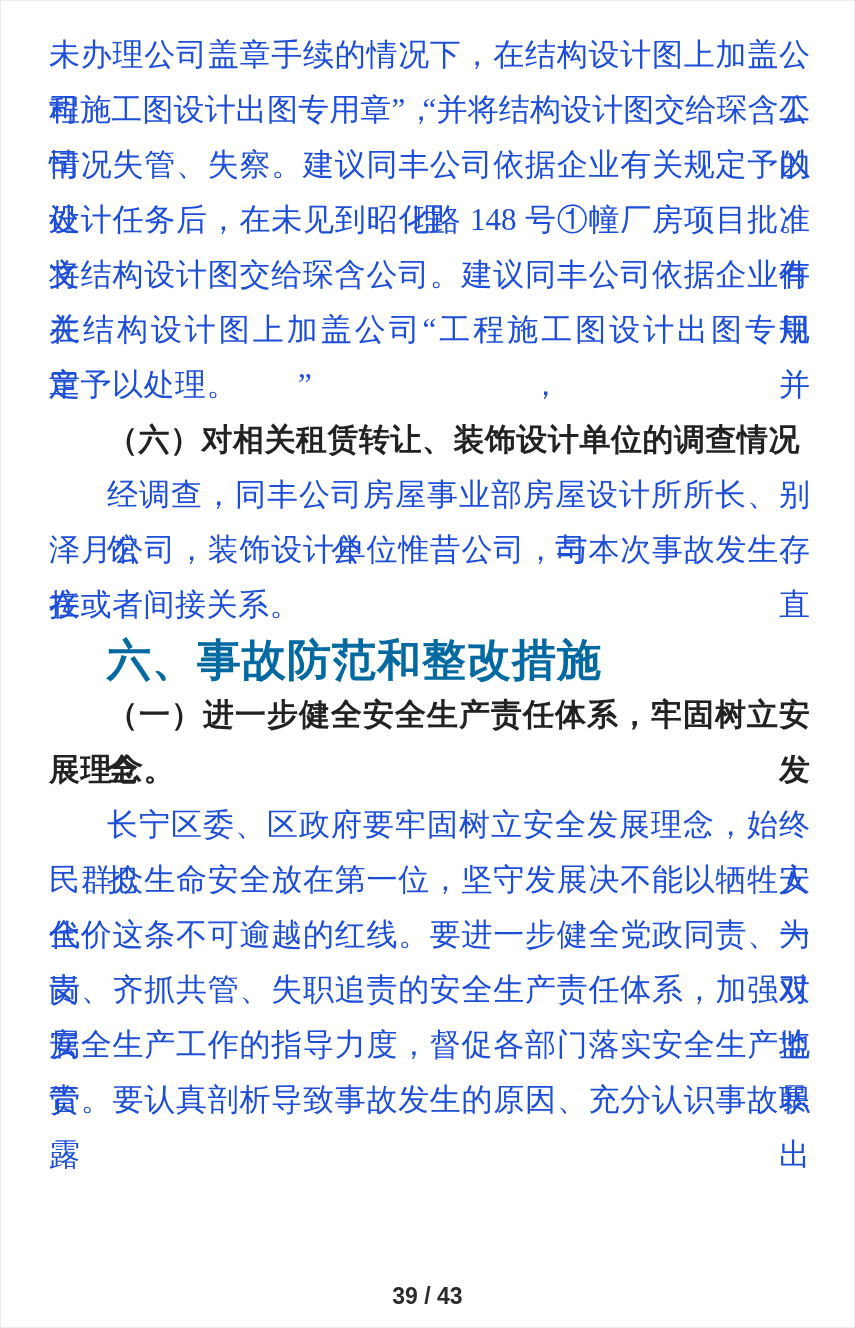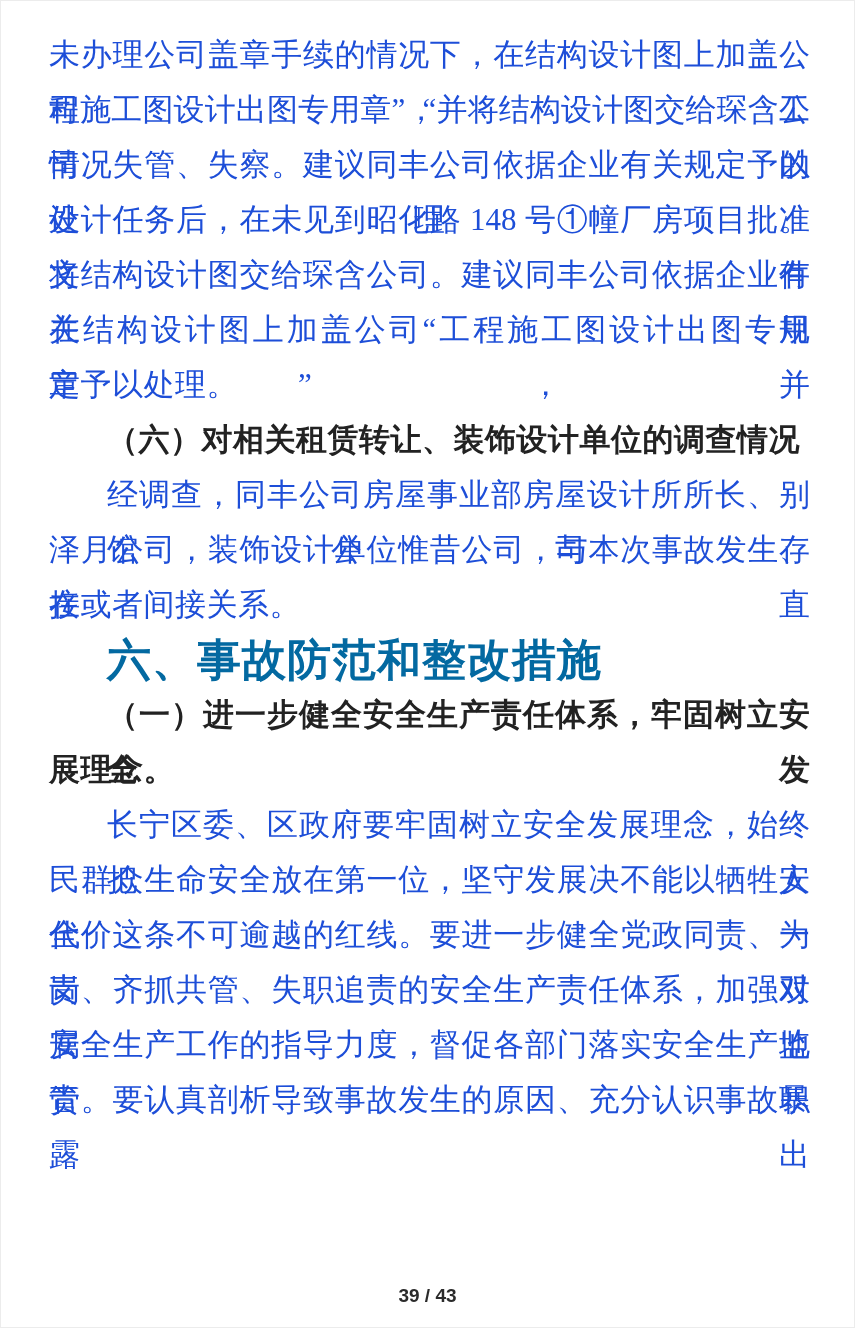--- a/index.html
+++ b/index.html
@@ -56,21 +56,21 @@
   .footer {
     position: absolute;
     left: 0;
     right: 0;
     top: 1280px;
     height: 30px;
     line-height: 30px;
     text-align: center;
     font-family: "Liberation Sans", "DejaVu Sans", sans-serif;
     font-weight: 700;
-    font-size: 19px;
+    font-size: 23px;
     color: #2b2b2b;
   }
 </style>
 </head>
 <body>
 
 <div class="page">
   <div class="content">
       <div class="line body justify">未办理公司盖章手续的情况下，在结构设计图上加盖公司“工</div>
       <div class="line body justify">程施工图设计出图专用章”，并将结构设计图交给琛含公司的</div>

